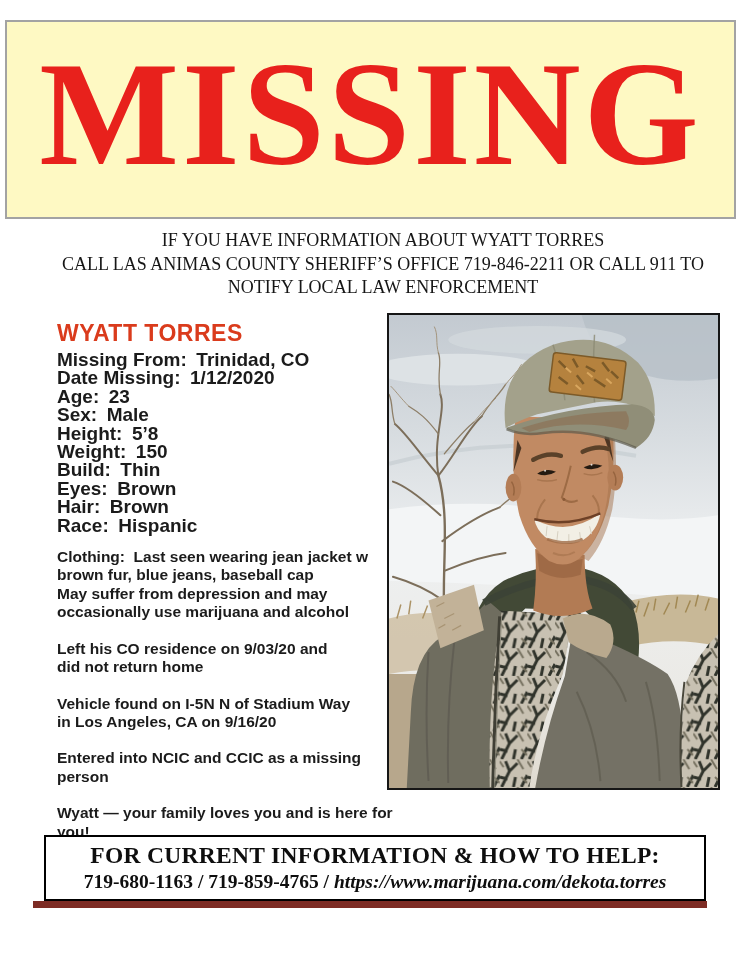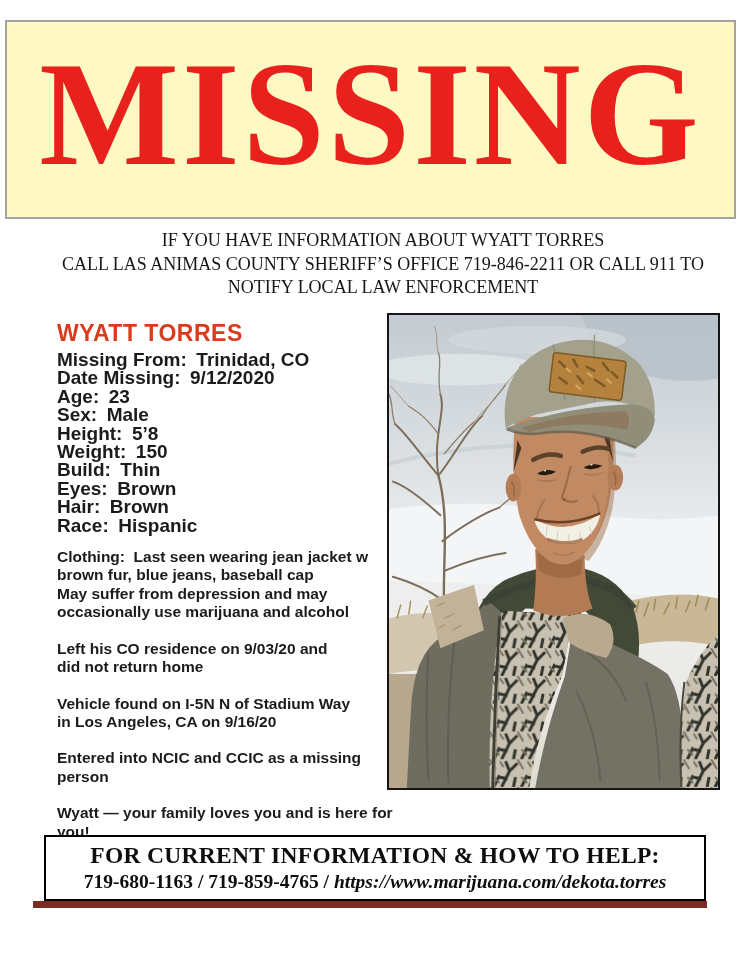--- a/index.html
+++ b/index.html
@@ -67,21 +67,21 @@
     <div>IF YOU HAVE INFORMATION ABOUT WYATT TORRES</div>
     <div>CALL LAS ANIMAS COUNTY SHERIFF’S OFFICE 719-846-2211 OR CALL 911 TO</div>
     <div>NOTIFY LOCAL LAW ENFORCEMENT</div>
   </div>
 
   <div class="details">
     <div class="subject-name">WYATT TORRES</div>
 
     <div class="detail-rows">
       <div class="detail-row"><span class="lbl">Missing From:</span><span class="val">Trinidad, CO</span></div>
-      <div class="detail-row"><span class="lbl">Date Missing:</span><span class="val">9/12/2020</span></div>
+      <div class="detail-row"><span class="lbl">Date Missing:</span><span class="val">1/12/2020</span></div>
       <div class="detail-row"><span class="lbl">Age:</span><span class="val">23</span></div>
       <div class="detail-row"><span class="lbl">Sex:</span><span class="val">Male</span></div>
       <div class="detail-row"><span class="lbl">Height:</span><span class="val">5’8</span></div>
       <div class="detail-row"><span class="lbl">Weight:</span><span class="val">150</span></div>
       <div class="detail-row"><span class="lbl">Build:</span><span class="val">Thin</span></div>
       <div class="detail-row"><span class="lbl">Eyes:</span><span class="val">Brown</span></div>
       <div class="detail-row"><span class="lbl">Hair:</span><span class="val">Brown</span></div>
       <div class="detail-row"><span class="lbl">Race:</span><span class="val">Hispanic</span></div>
     </div>
 

